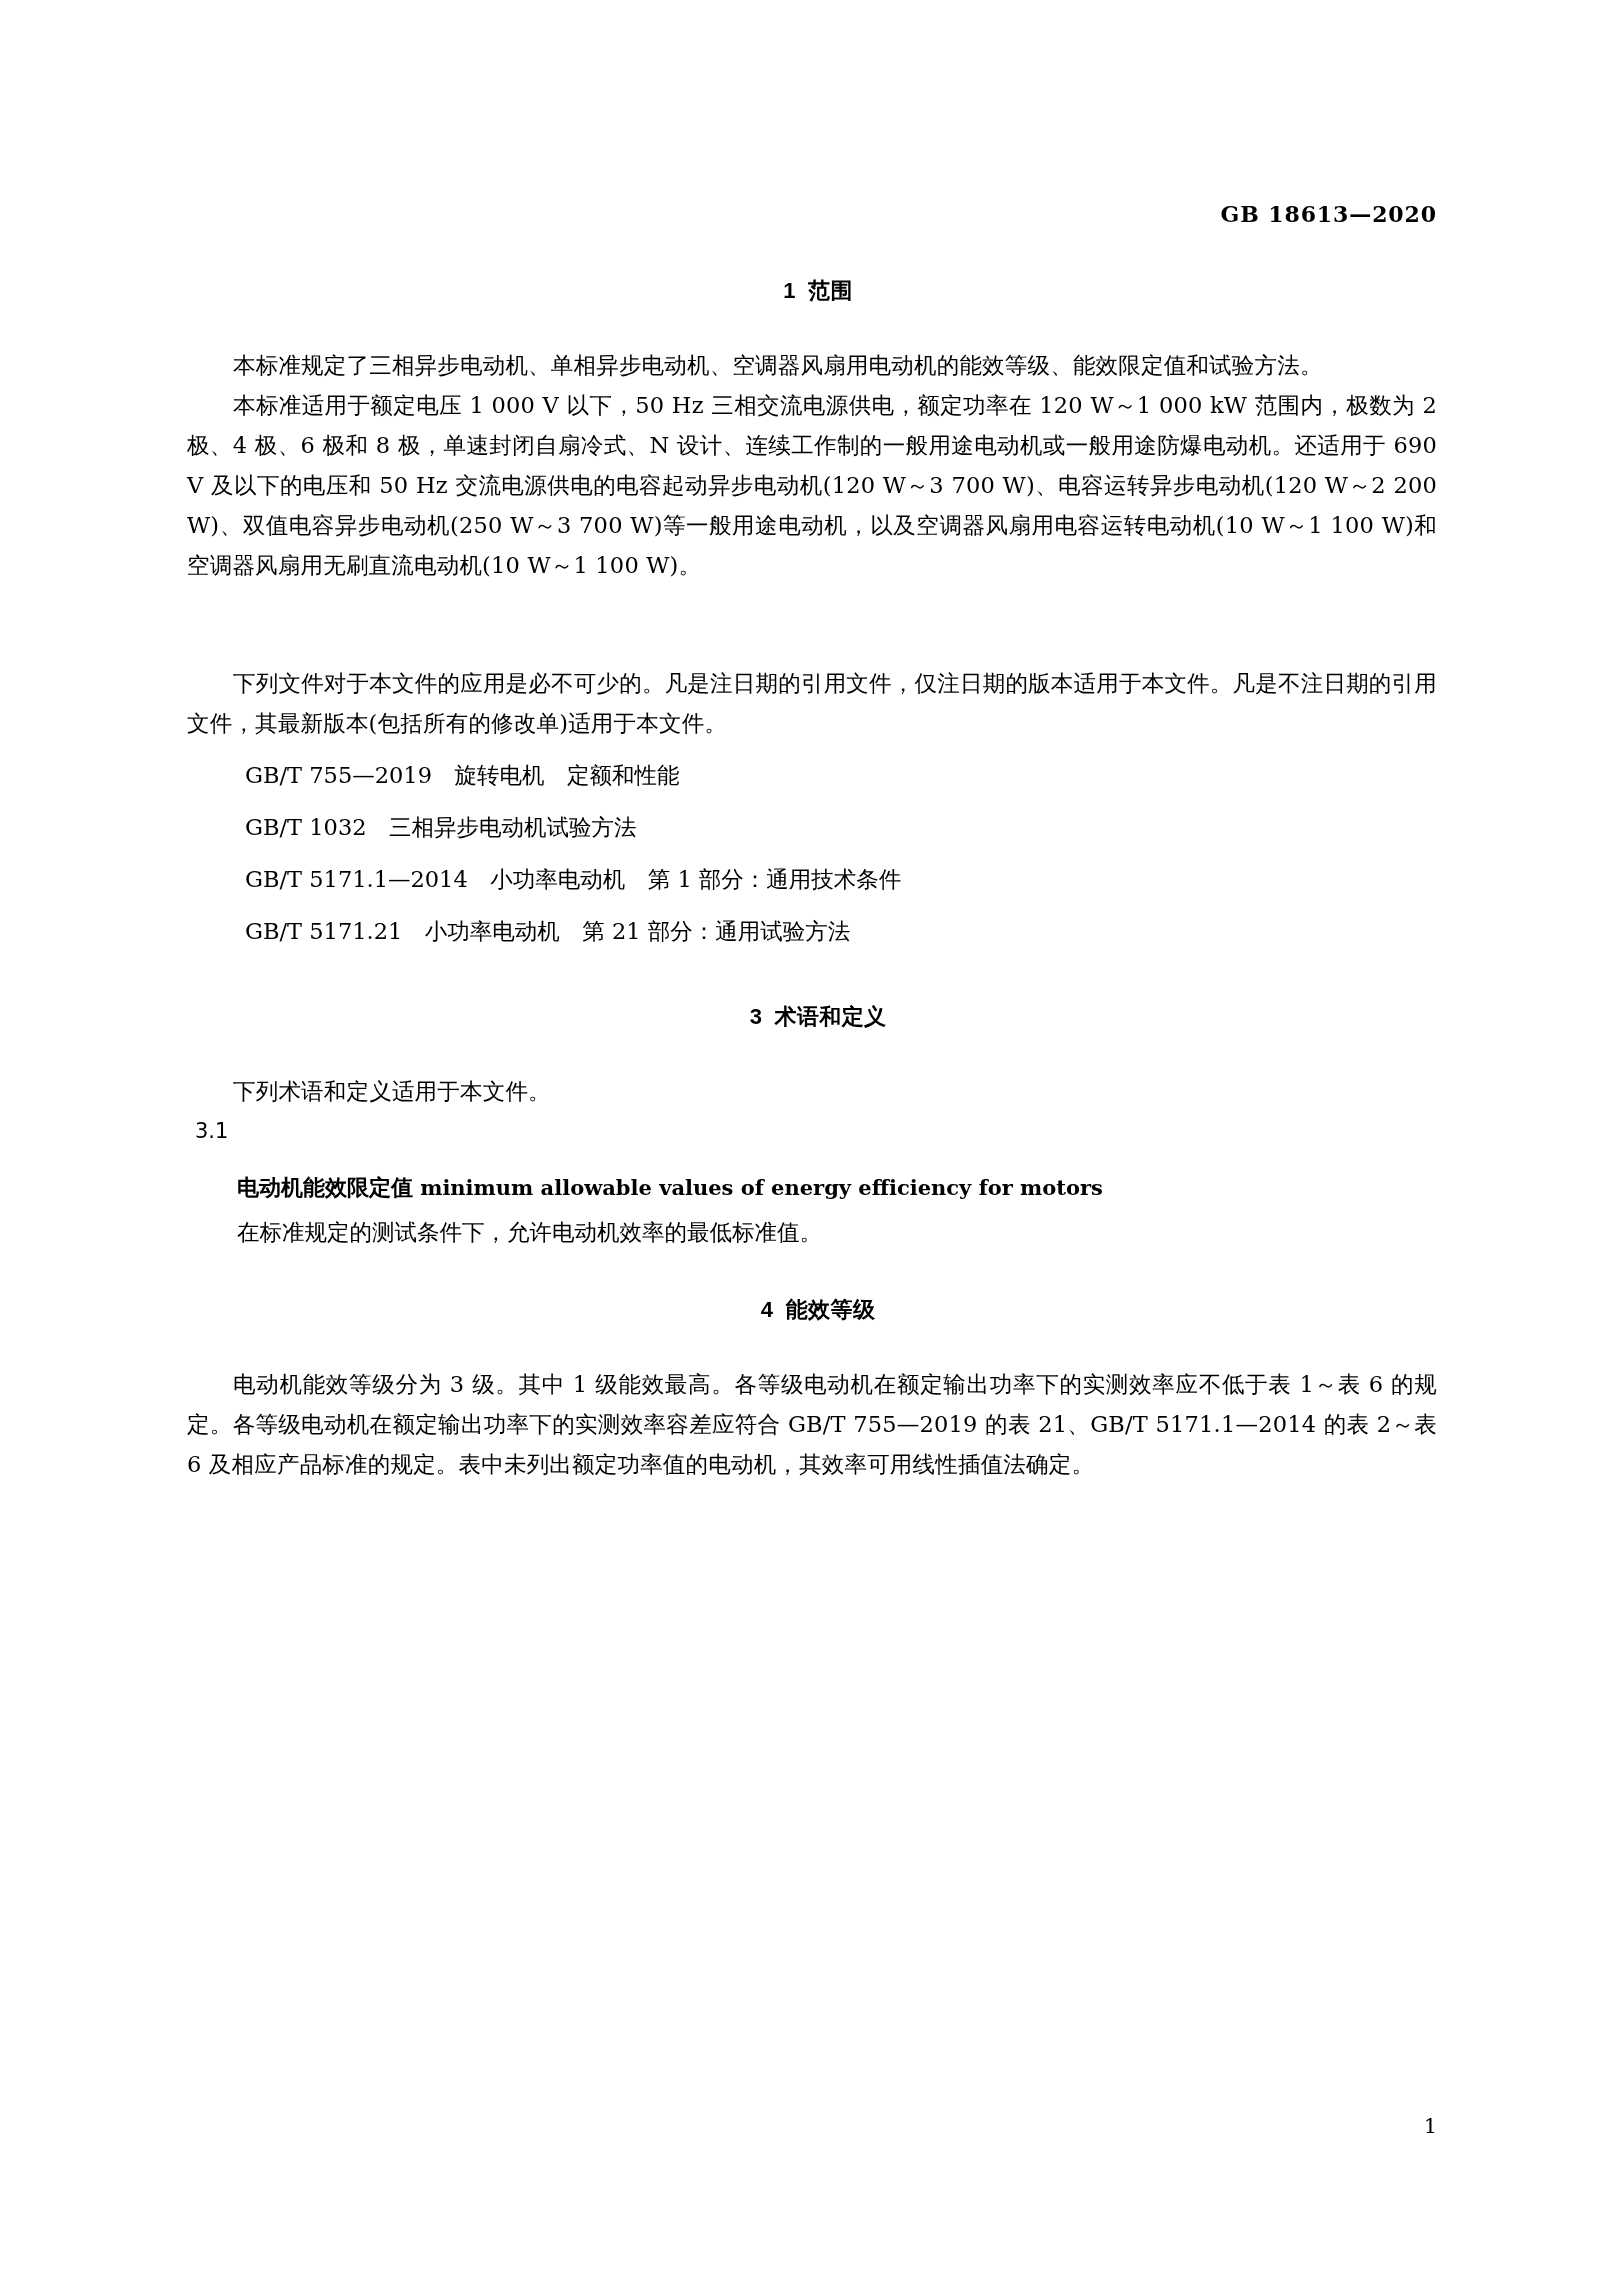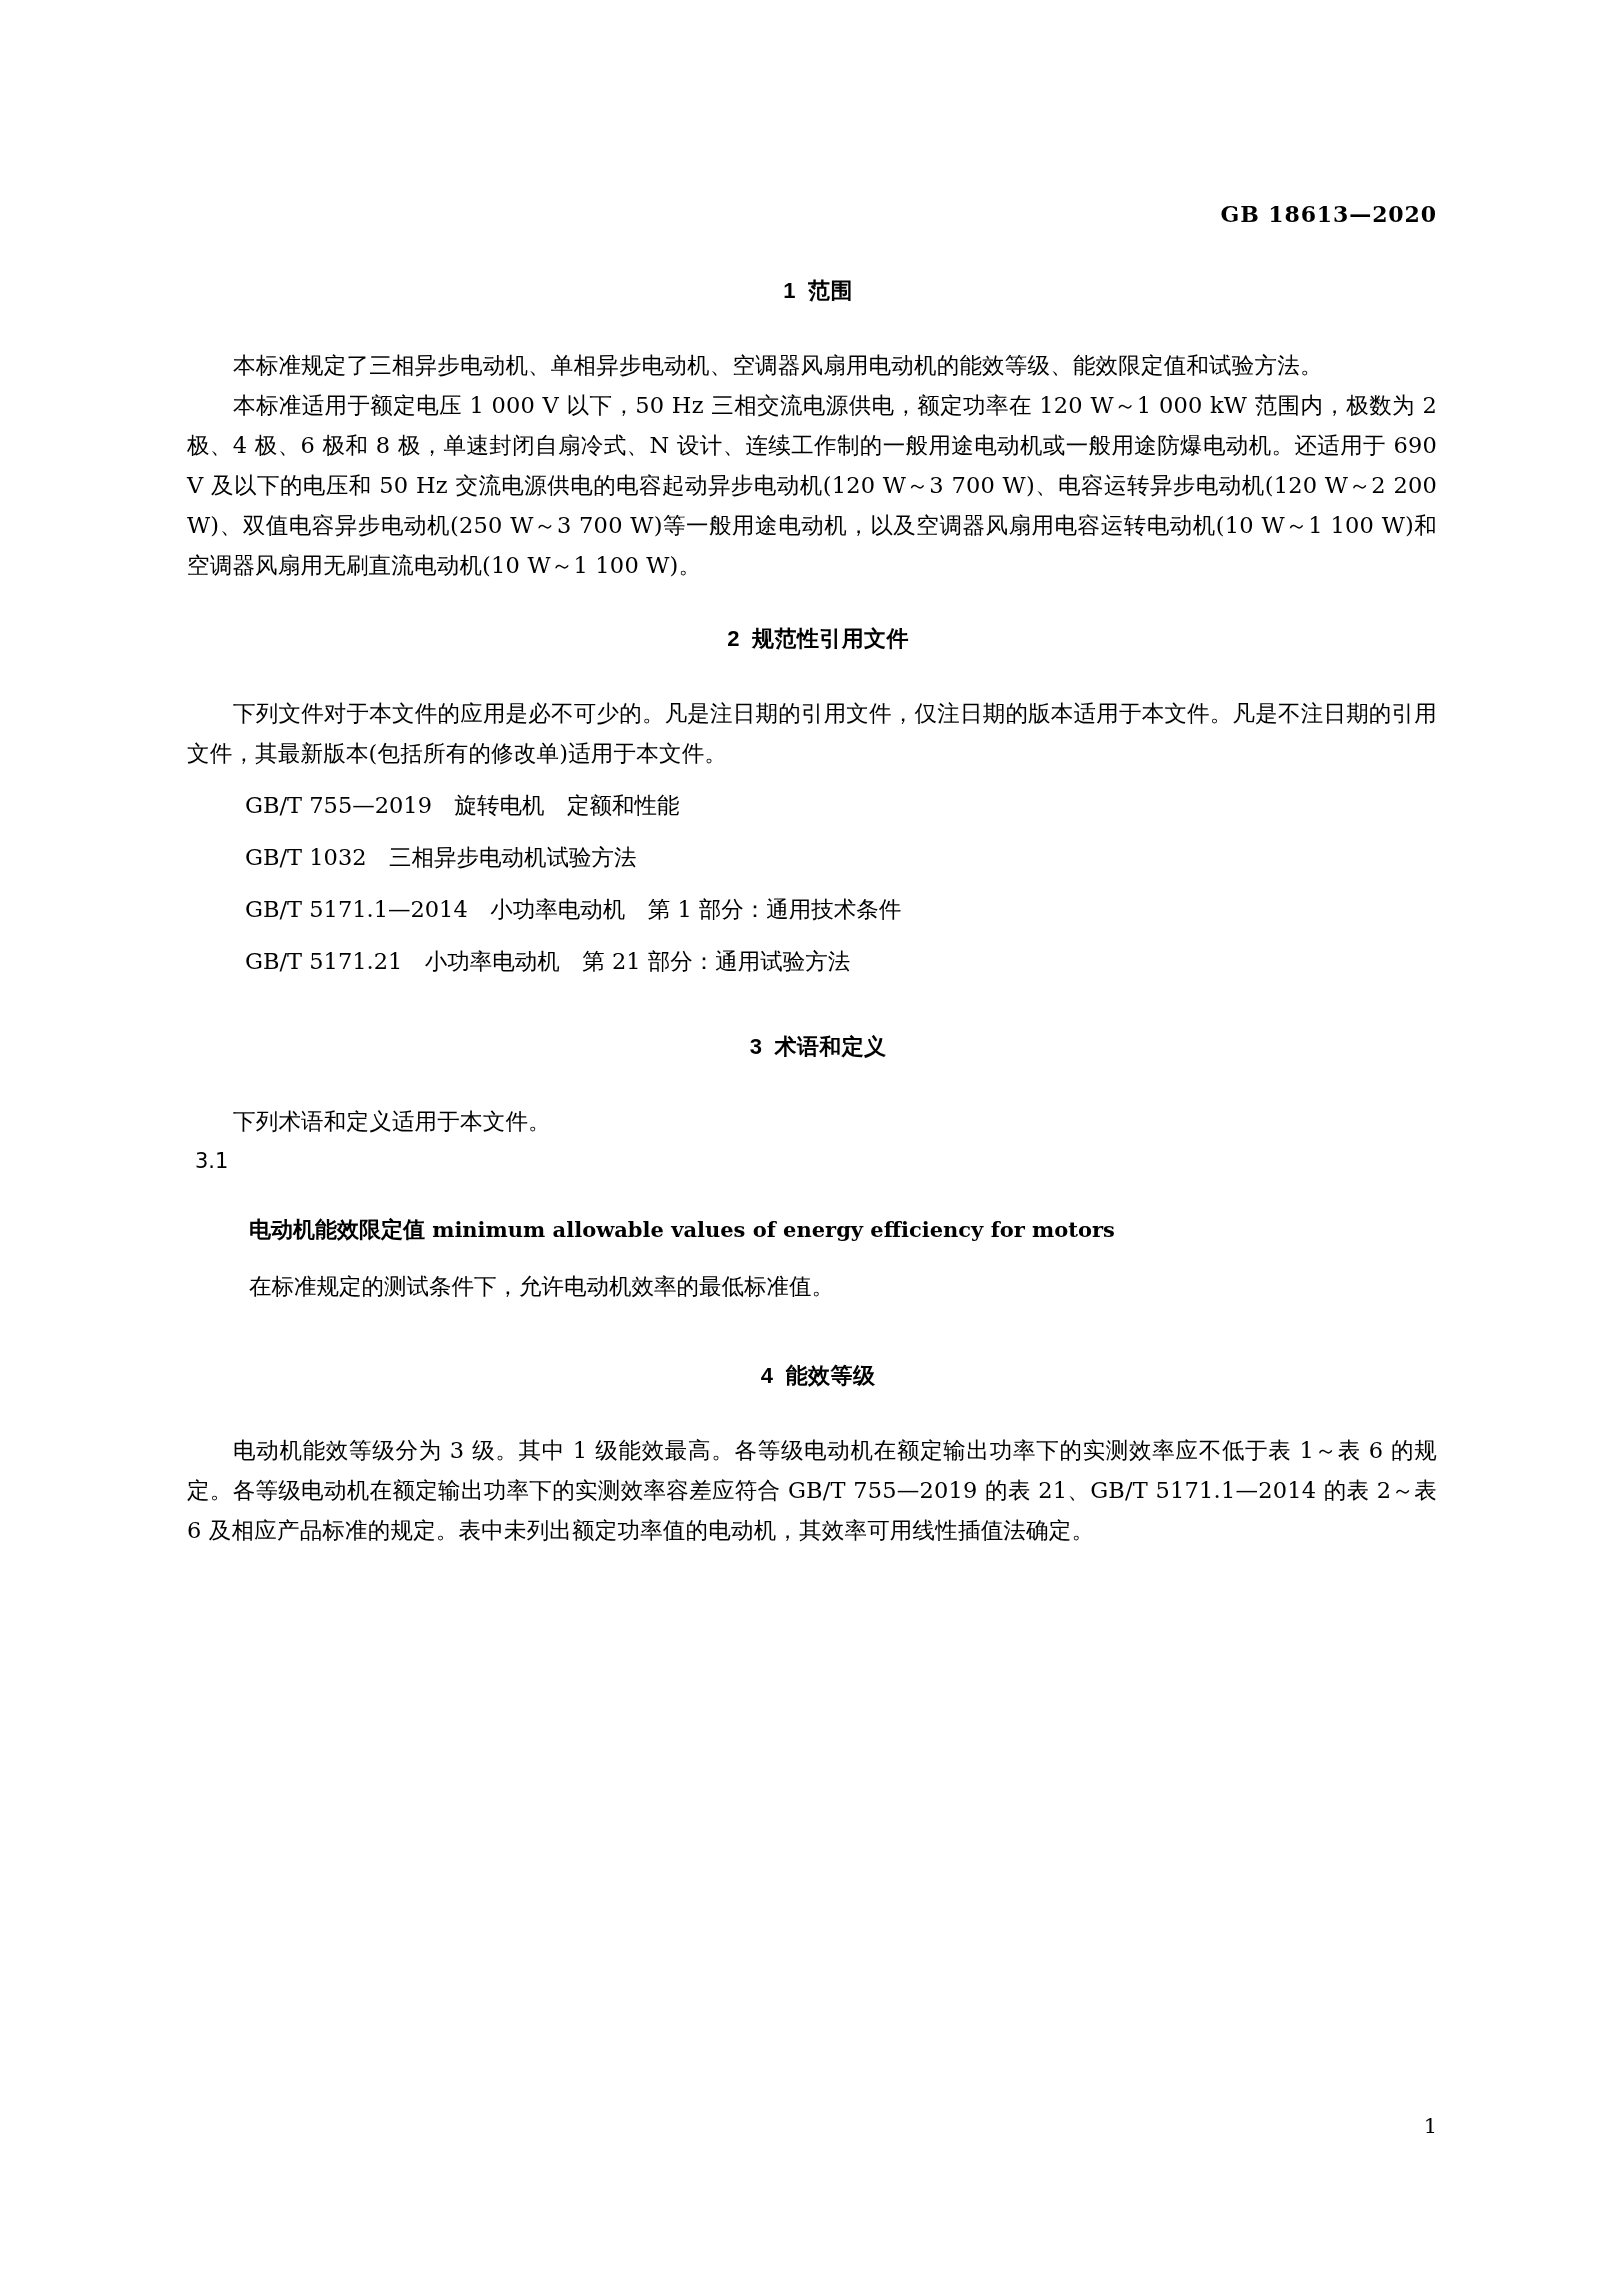--- a/index.html
+++ b/index.html
@@ -73,21 +73,21 @@
     padding-left: 46px;
   }
   .term-num {
     font-family: "DejaVu Sans", "Liberation Sans", sans-serif;
     font-size: 21px;
     margin: 8px;
   }
   .term-line {
     font-size: 22.5px;
     line-height: 40px;
-    margin: 16px;
+    margin: 4px;
     padding-left: 46px;
   }
   .term-cn {
     font-family: "DejaVu Sans", "Liberation Sans", sans-serif;
     font-weight: bold;
     font-size: 22px;
   }
   .term-en {
     font-family: "DejaVu Serif", "Liberation Serif", serif;
     font-weight: bold;
@@ -117,23 +117,20 @@
 
     <div class="section-heading">
       <span class="sec-num">1</span><span>范围</span>
     </div>
     <div class="gap-m"></div>
     <p class="body-text indent">本标准规定了三相异步电动机、单相异步电动机、空调器风扇用电动机的能效等级、能效限定值和试验方法。</p>
     <p class="body-text indent">本标准适用于额定电压 1 000 V 以下，50 Hz 三相交流电源供电，额定功率在 120 W～1 000 kW 范围内，极数为 2 极、4 极、6 极和 8 极，单速封闭自扇冷式、N 设计、连续工作制的一般用途电动机或一般用途防爆电动机。还适用于 690 V 及以下的电压和 50 Hz 交流电源供电的电容起动异步电动机(120 W～3 700 W)、电容运转异步电动机(120 W～2 200 W)、双值电容异步电动机(250 W～3 700 W)等一般用途电动机，以及空调器风扇用电容运转电动机(10 W～1 100 W)和空调器风扇用无刷直流电动机(10 W～1 100 W)。</p>
 
     <div class="gap-m"></div>
 
-    <div class="section-heading">
-      <span class="sec-num">2</span><span>规范性引用文件</span>
-    </div>
     <div class="gap-m"></div>
     <p class="body-text indent">下列文件对于本文件的应用是必不可少的。凡是注日期的引用文件，仅注日期的版本适用于本文件。凡是不注日期的引用文件，其最新版本(包括所有的修改单)适用于本文件。</p>
     <p class="ref-line">GB/T 755—2019　旋转电机　定额和性能</p>
     <p class="ref-line">GB/T 1032　三相异步电动机试验方法</p>
     <p class="ref-line">GB/T 5171.1—2014　小功率电动机　第 1 部分：通用技术条件</p>
     <p class="ref-line">GB/T 5171.21　小功率电动机　第 21 部分：通用试验方法</p>
 
     <div class="gap-m"></div>
 
     <div class="section-heading">

